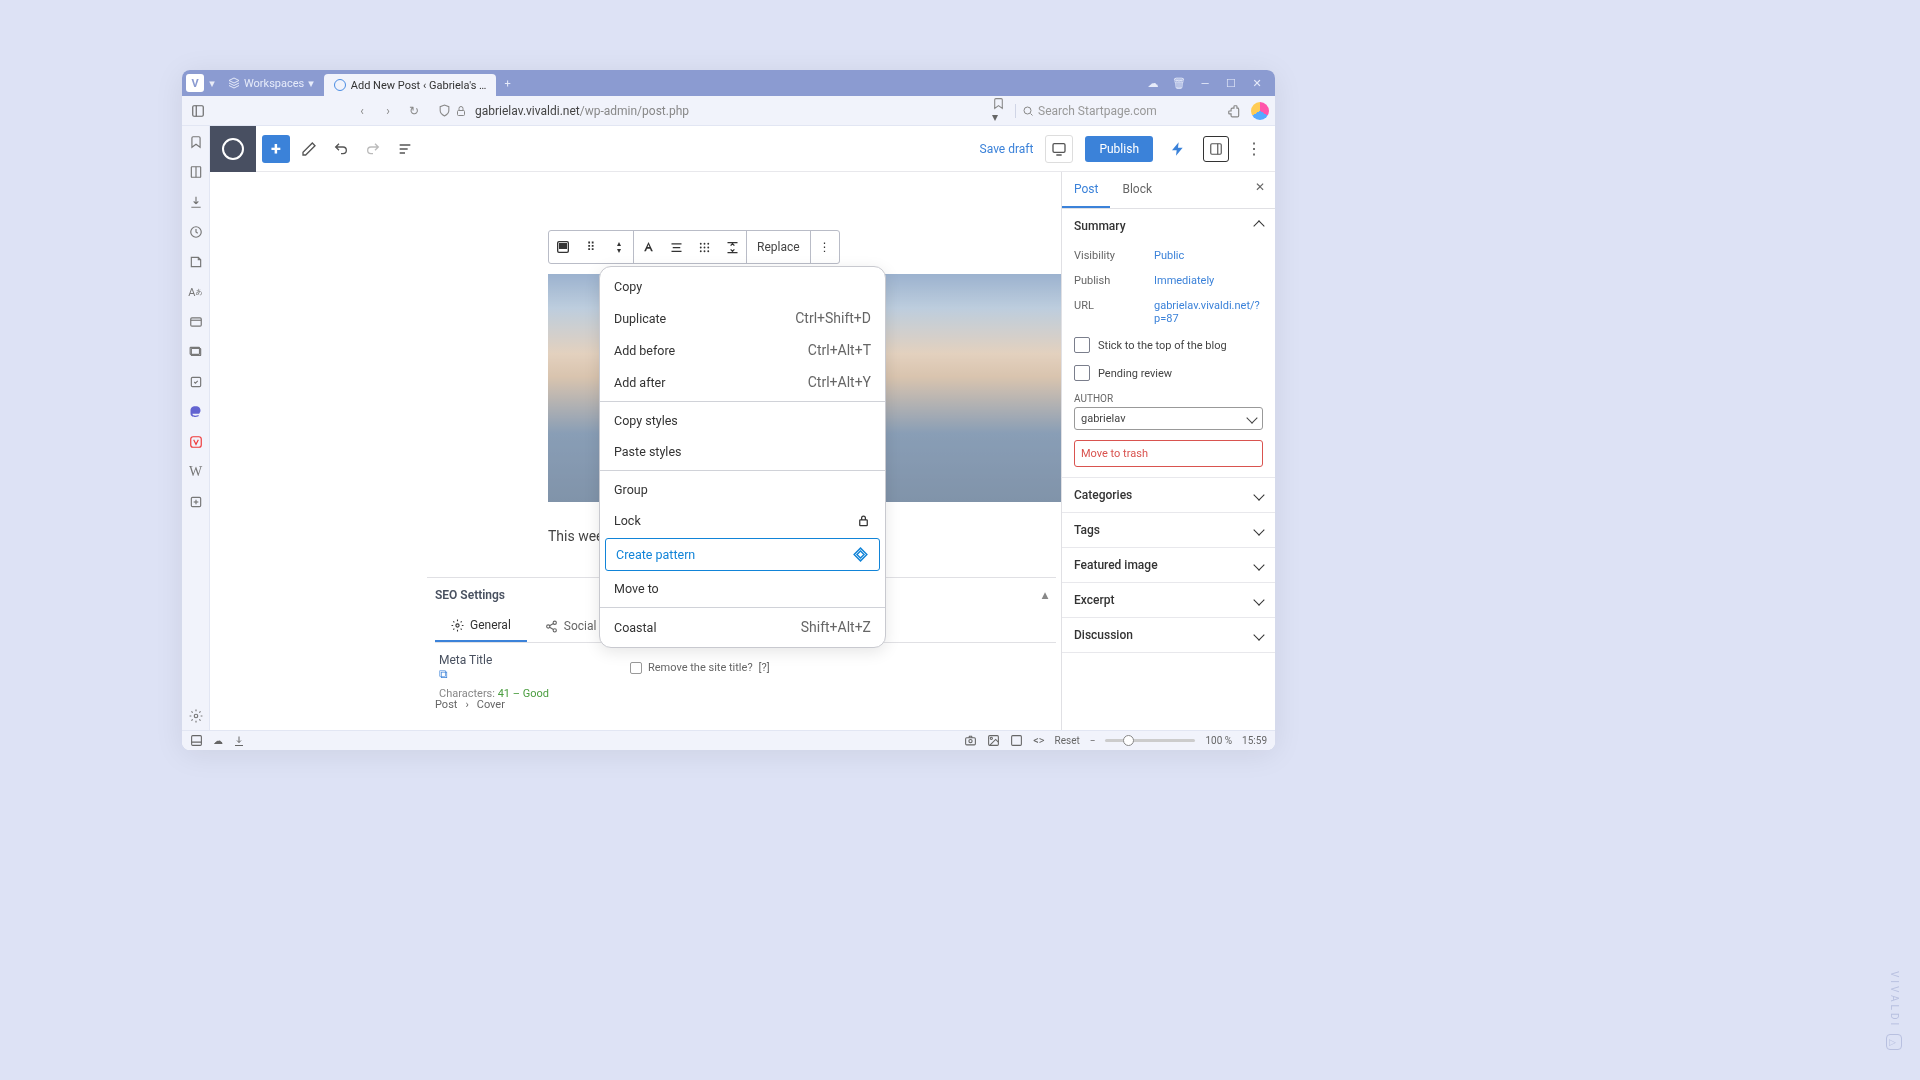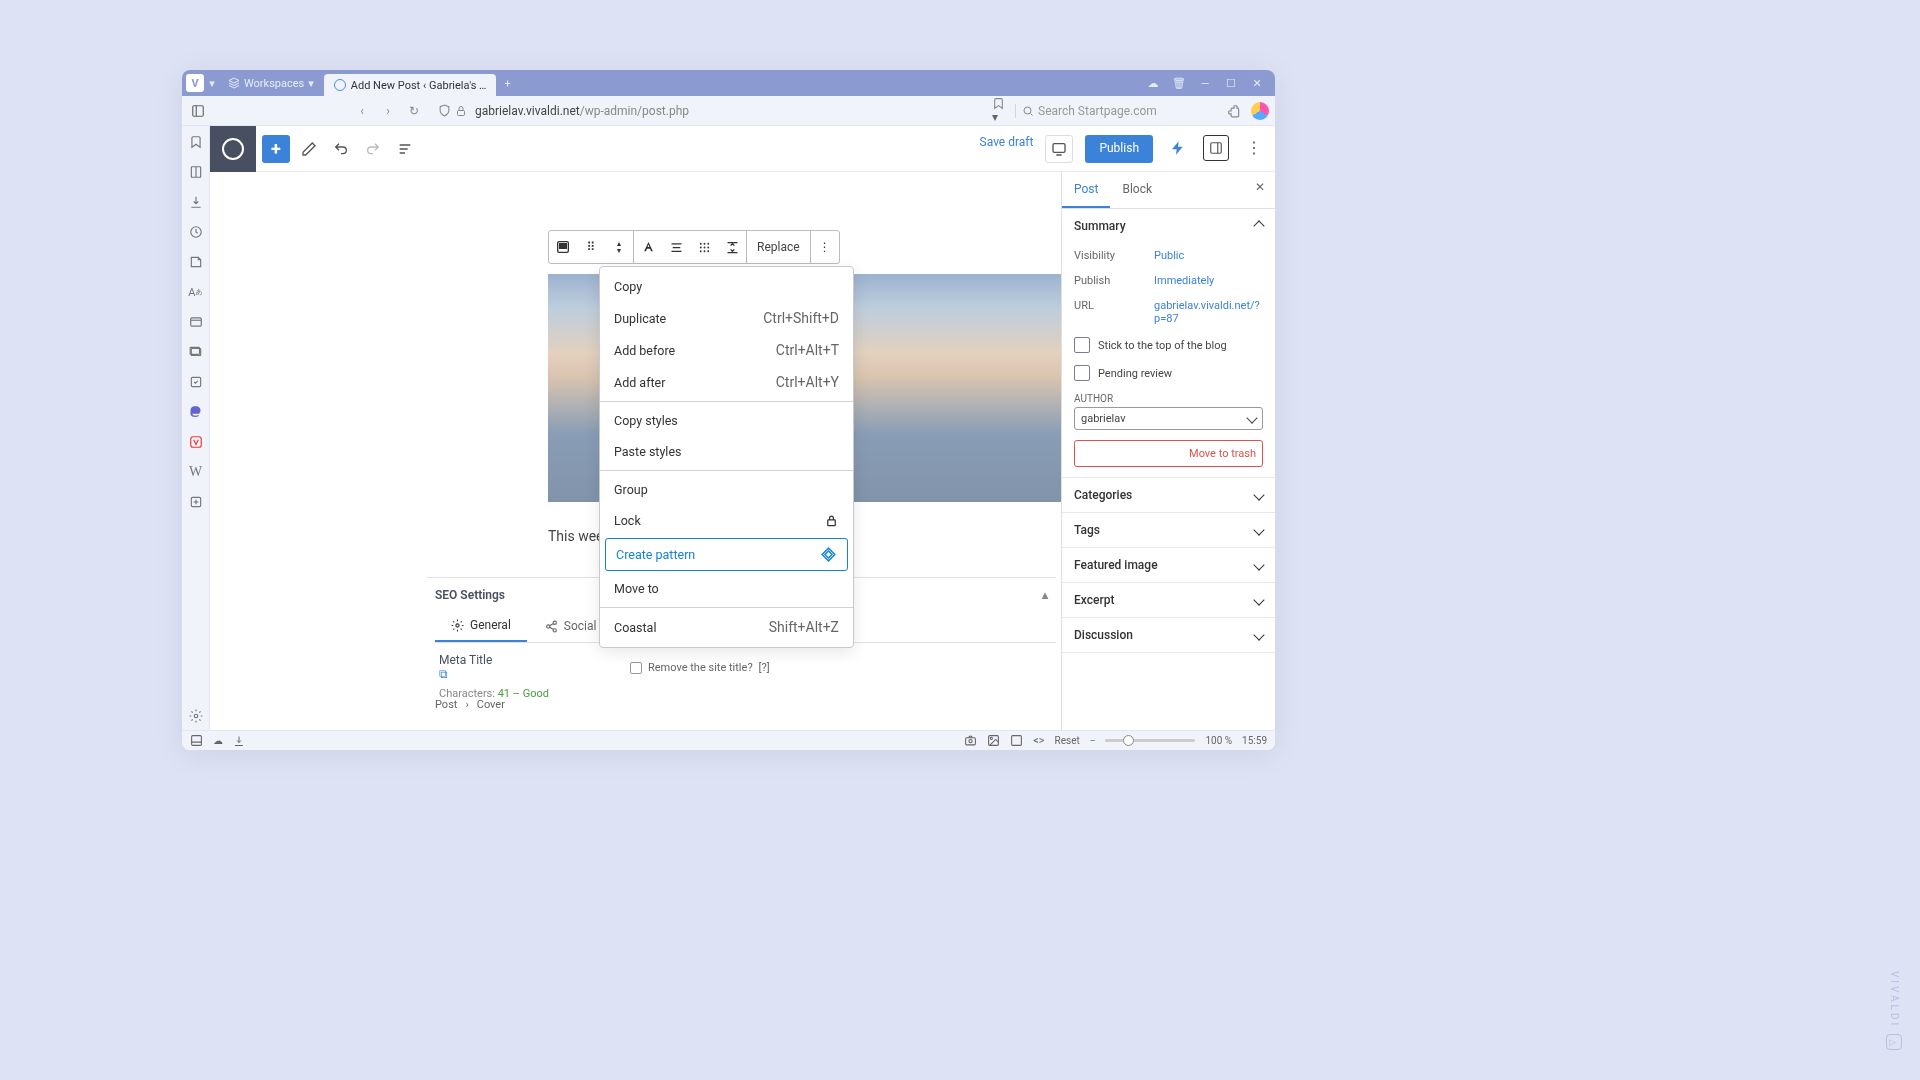--- a/index.html
+++ b/index.html
@@ -25,21 +25,21 @@
 .avatar{width:18px;height:18px;border-radius:50%;background:conic-gradient(#f5a 0 120deg,#5af 120deg 240deg,#fc5 240deg 360deg);margin-left:6px;}
 .body{flex:1;display:flex;min-height:0;}
 .sidepanel{width:28px;background:#f1f3fb;border-right:1px solid #e2e6f3;display:flex;flex-direction:column;align-items:center;padding-top:8px;gap:14px;color:#777;font-size:14px;}
 .sidepanel .ico{width:16px;height:16px;display:flex;align-items:center;justify-content:center;}
 .editor{flex:1;display:flex;flex-direction:column;min-width:0;}
 .wp-toolbar{height:46px;background:#fff;border-bottom:1px solid #e8e8ec;display:flex;align-items:center;padding:0 8px;gap:6px;}
 .wp-logo{width:46px;height:46px;margin:-8px 0 -8px -8px;background:#484f61;display:flex;align-items:center;justify-content:center;}
 .wp-logo-inner{width:22px;height:22px;border:2px solid #fff;border-radius:50%;position:relative;}
 .wp-add{width:28px;height:28px;background:#3b82d9;color:#fff;display:flex;align-items:center;justify-content:center;border-radius:3px;font-size:18px;font-weight:bold;}
 .wp-tool{width:26px;height:26px;display:flex;align-items:center;justify-content:center;color:#555;}
-.wp-right{margin-left:auto;display:flex;gap:12px;}
+.wp-right{margin-left:auto;display:flex;align-items:center;gap:12px;}
 .save-draft{color:#3b82d9;font-size:12px;}
 .preview-btn{width:28px;height:28px;border:1px solid #ddd;border-radius:3px;display:flex;align-items:center;justify-content:center;}
 .publish-btn{background:#3b82d9;color:#fff;padding:6px 14px;border-radius:3px;font-size:12px;}
 .zap,.settings-toggle,.kebab{width:26px;height:26px;display:flex;align-items:center;justify-content:center;color:#555;}
 .settings-toggle{border:1px solid #333;border-radius:3px;}
 .editor-body{flex:1;display:flex;min-height:0;}
 .canvas{flex:1;overflow:hidden;position:relative;background:#fff;padding-left:120px;padding-right:5px;}
 .block-toolbar{position:absolute;left:338px;top:58px;display:flex;background:#fff;border:1px solid #b9bcc7;border-radius:3px;font-size:12px;}
 .bt-seg{display:flex;border-right:1px solid #b9bcc7;}
 .bt-btn{width:28px;height:32px;display:flex;align-items:center;justify-content:center;color:#333;}
@@ -74,26 +74,26 @@
 .rp-section{border-bottom:1px solid #e8e8ec;}
 .rp-sec-head{padding:10px 12px;display:flex;justify-content:space-between;align-items:center;color:#333;font-weight:500;}
 .rp-body{padding:0 12px 10px;}
 .rp-row{display:flex;padding:6px 0;font-size:11px;}
 .rp-row .lbl{width:80px;color:#666;}
 .rp-row .val{color:#3b82d9;flex:1;word-break:break-word;}
 .rp-check{display:flex;align-items:center;gap:8px;padding:6px 0;font-size:11px;color:#444;}
 .rp-checkbox{width:16px;height:16px;border:1px solid #7a7e8c;border-radius:2px;}
 .rp-label{font-size:10px;color:#666;text-transform:uppercase;padding:6px 0 3px;}
 .rp-select{border:1px solid #999;border-radius:3px;padding:4px 6px;width:100%;display:flex;justify-content:space-between;align-items:center;font-size:11px;}
-.trash-btn{border:1px solid #d9534f;color:#d9534f;text-align:right;padding:6px;border-radius:3px;margin-top:10px;font-size:11px;}
+.trash-btn{border:1px solid #d9534f;color:#d9534f;text-align:left;padding:6px;border-radius:3px;margin-top:10px;font-size:11px;}
 .statusbar{height:20px;background:#f1f3fb;border-top:1px solid #e2e6f3;display:flex;align-items:center;padding:0 8px;font-size:10px;color:#666;gap:10px;}
 .status-right{margin-left:auto;display:flex;align-items:center;gap:10px;}
 .zoom-slider{width:90px;height:3px;background:#ccc;position:relative;border-radius:2px;}
 .zoom-handle{position:absolute;left:18px;top:-4px;width:11px;height:11px;background:#fff;border:1px solid #888;border-radius:50%;}
-.context-menu{position:absolute;left:599px;top:266px;width:255px;background:#fff;border:1px solid #c8c9cf;border-radius:4px;box-shadow:0 4px 16px rgba(0,0,0,0.1);font-size:12.5px;z-index:100;padding:4px 0;}
+.context-menu{position:absolute;left:599px;top:266px;width:287px;background:#fff;border:1px solid #c8c9cf;border-radius:12px;box-shadow:0 4px 16px rgba(0,0,0,0.1);font-size:12.5px;z-index:100;padding:4px 0;}
 .cm-item{padding:8px 14px;display:flex;justify-content:space-between;align-items:center;color:#333;}
 .cm-item .sc{color:#666;font-size:14px;}
 .cm-sep{height:1px;background:#d0d2d8;margin:3px 0;}
 .cm-item.highlighted{margin:2px 5px;border:1.5px solid #1184d8;border-radius:3px;color:#1184d8;padding:7px 10px;}
 .chevron::after{content:"";display:inline-block;width:7px;height:7px;border-right:1.5px solid currentColor;border-bottom:1.5px solid currentColor;transform:rotate(45deg);margin-top:-4px;}
 .chevron.up::after{transform:rotate(-135deg);margin-top:3px;}
 .vivaldi-wm{position:absolute;right:18px;bottom:30px;color:#b8c0e0;font-size:10px;letter-spacing:3px;writing-mode:vertical-rl;display:flex;align-items:center;gap:6px;}
 .vivaldi-wm-icon{width:16px;height:16px;border:1.5px solid #b8c0e0;border-radius:4px;writing-mode:horizontal-tb;display:flex;align-items:center;justify-content:center;font-size:9px;}
 svg{display:block;}
 </style>

